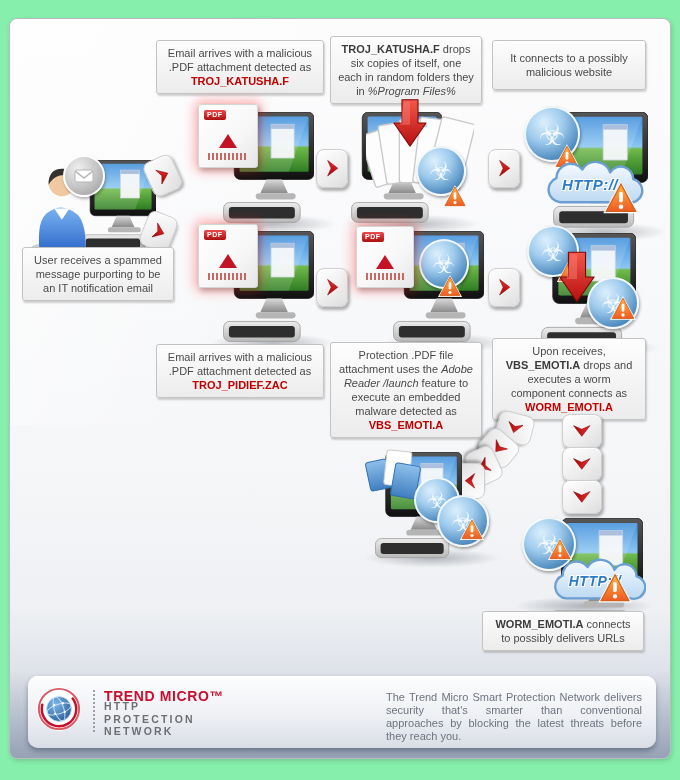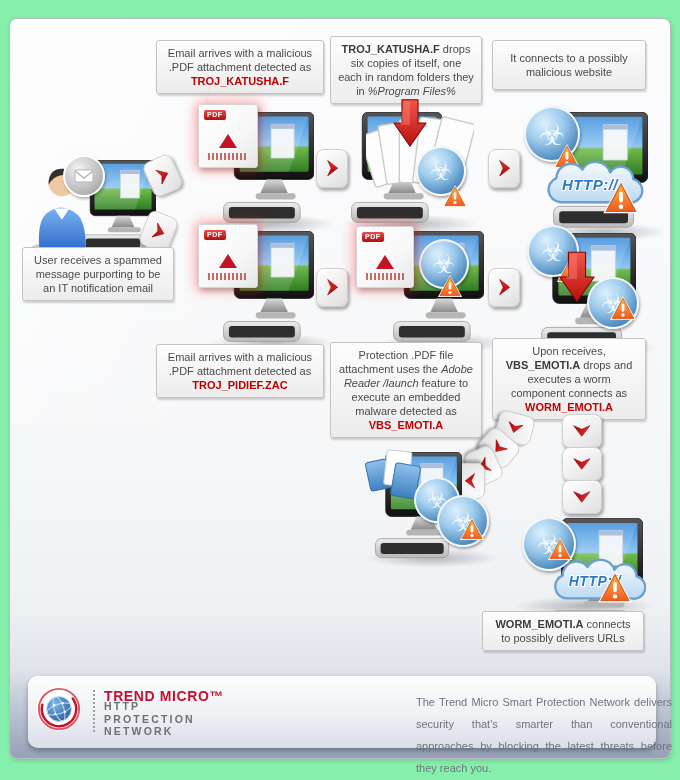--- a/index.html
+++ b/index.html
@@ -57,21 +57,21 @@
           border:2px solid #fff;box-shadow:1px 2px 3px rgba(0,0,0,.3);
           color:#fff;font-family:"DejaVu Sans",sans-serif;}
   .eshadow{position:absolute;background:radial-gradient(ellipse at center,rgba(35,42,58,.30),rgba(35,42,58,0) 68%);}
   
   .footband{left:28px;top:676px;width:628px;height:72px;border-radius:10px;
           background:linear-gradient(to bottom,#fcfdfe 0%,#eef0f4 55%,#d9dee6 100%);
           box-shadow:0 3px 5px rgba(20,30,50,.35), inset 0 1px 0 #fff;}
   .brand-red{left:104px;top:688px;font-size:14px;font-weight:bold;letter-spacing:.6px;color:#c8102e;}
   .brand-sub{left:104px;top:700px;font-size:10.5px;line-height:12.5px;letter-spacing:2.2px;color:#6d6f73;font-weight:bold;}
   .dotline{left:93px;top:690px;height:42px;width:0;border-left:2px dotted #9aa0a8;}
-  .tagline{left:386px;top:691px;width:256px;font-size:11px;line-height:22px;color:#6e7480;text-align:justify;margin-left:30px;}
+  .tagline{left:386px;top:691px;width:256px;font-size:11px;line-height:13px;color:#6e7480;text-align:justify;}
 </style>
 </head>
 <body>
 
 <svg width="0" height="0" style="position:absolute">
   <defs>
     <linearGradient id="g-bezel" x1="0" y1="0" x2="0" y2="1">
       <stop offset="0" stop-color="#565656"></stop>
         <stop offset="1" stop-color="#101010"></stop>
     </linearGradient>

